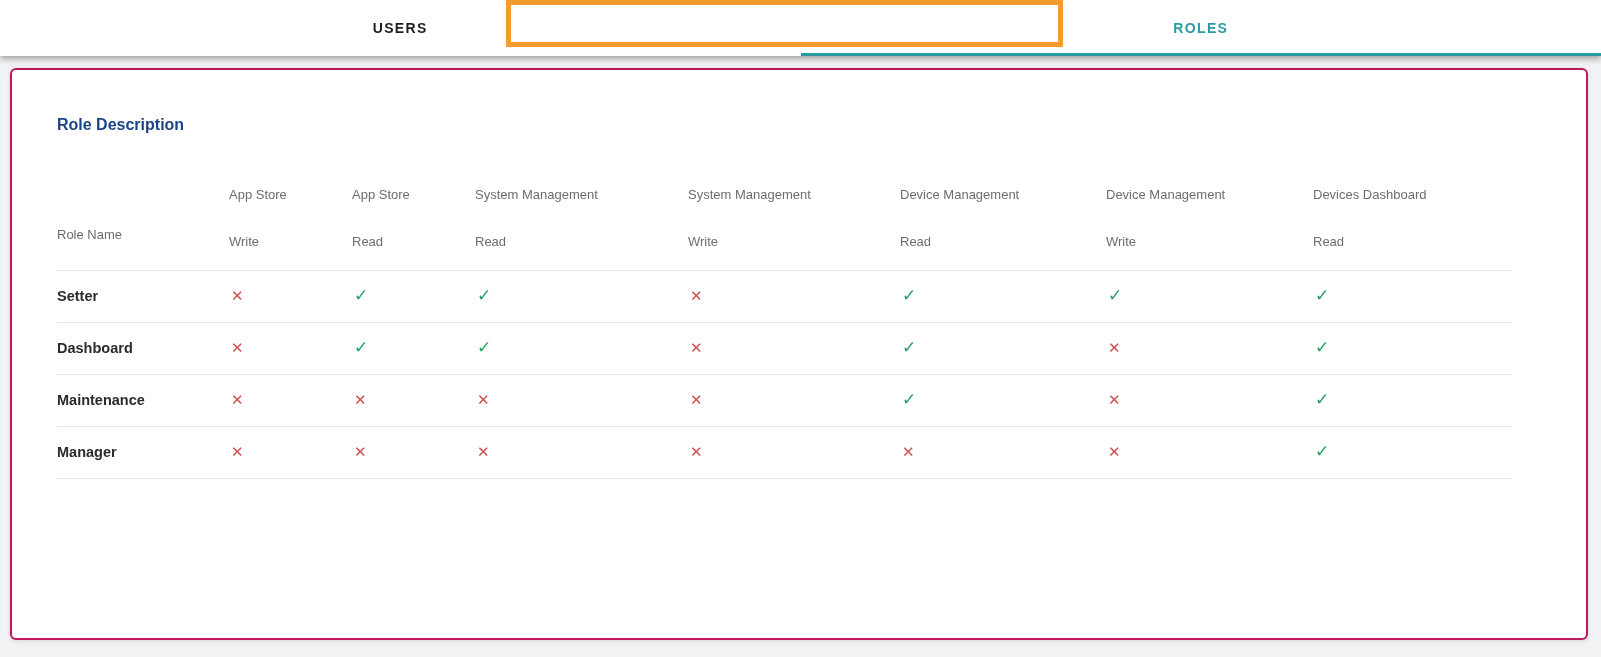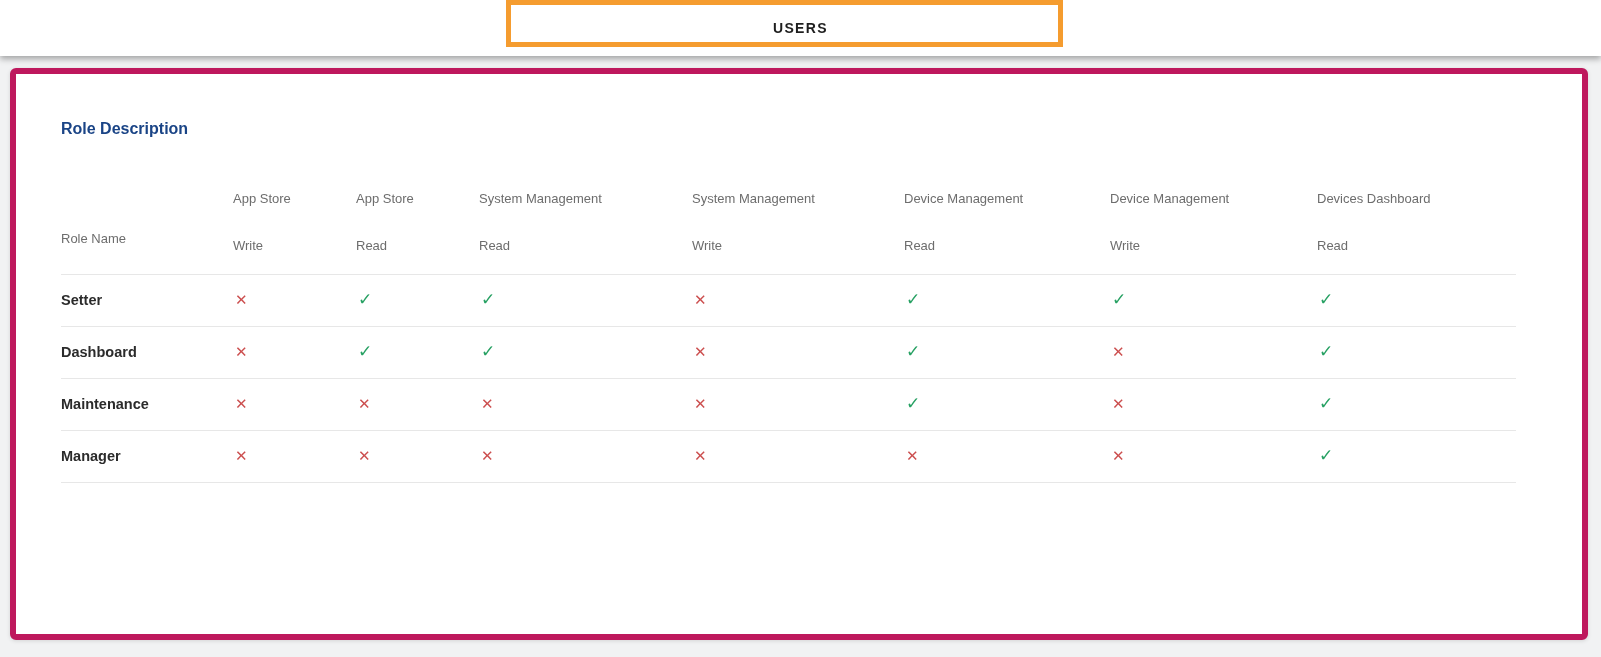--- a/index.html
+++ b/index.html
@@ -50,21 +50,21 @@
     pointer-events: none;
   }
 
   
   .card {
     position: absolute;
     left: 10px; top: 68px;
     width: 1578px; height: 572px;
     background: #ffffff;
     border-radius: 6px;
-    border: 6px solid #be185d;
+    border: 2px solid #be185d;
     box-shadow: 0 1px 4px rgba(0,0,0,0.12);
   }
   .card-title {
     margin: 0;
     padding: 46px 0 0 45px;
     font-size: 16px;
     line-height: 17px;
     font-weight: 700;
     color: var(--title, #1a4486);
   }
@@ -108,20 +108,24 @@
     line-height: 1;
   }
   td.perm-cell .granted { color: var(--granted, #27a163); font-size: 17px; }
   td.perm-cell .denied  { color: var(--denied, #cc4f4f);  font-size: 15px; font-weight: 500; }
 </style>
 </head>
 <body>
 
 <header class="tabbar">
   <div class="tab">USERS</div>
+  <div class="tab active">
+    <span>ROLES</span>
+    <div class="inkbar"></div>
+  </div>
   <div class="highlight-box"></div>
 </header>
 
 <main>
   <section class="card">
     <h2 class="card-title">Role Description</h2>
 
     <table class="roles">
       <colgroup>
         <col style="width:172px">

